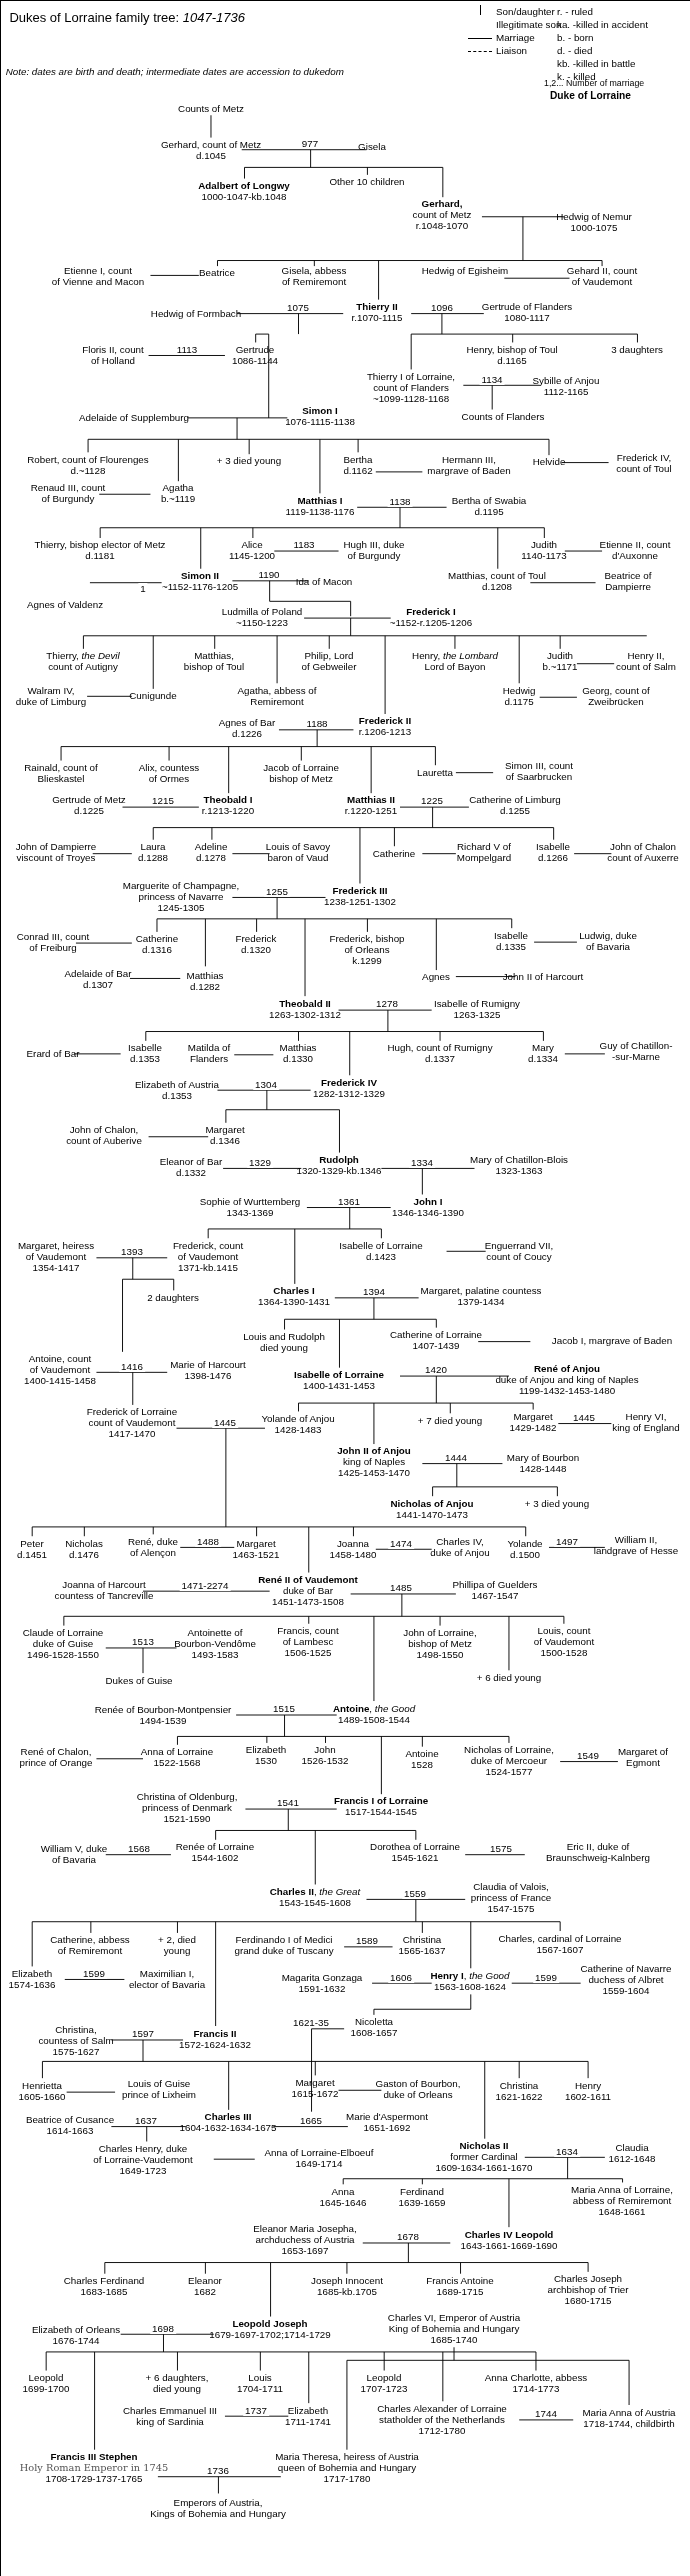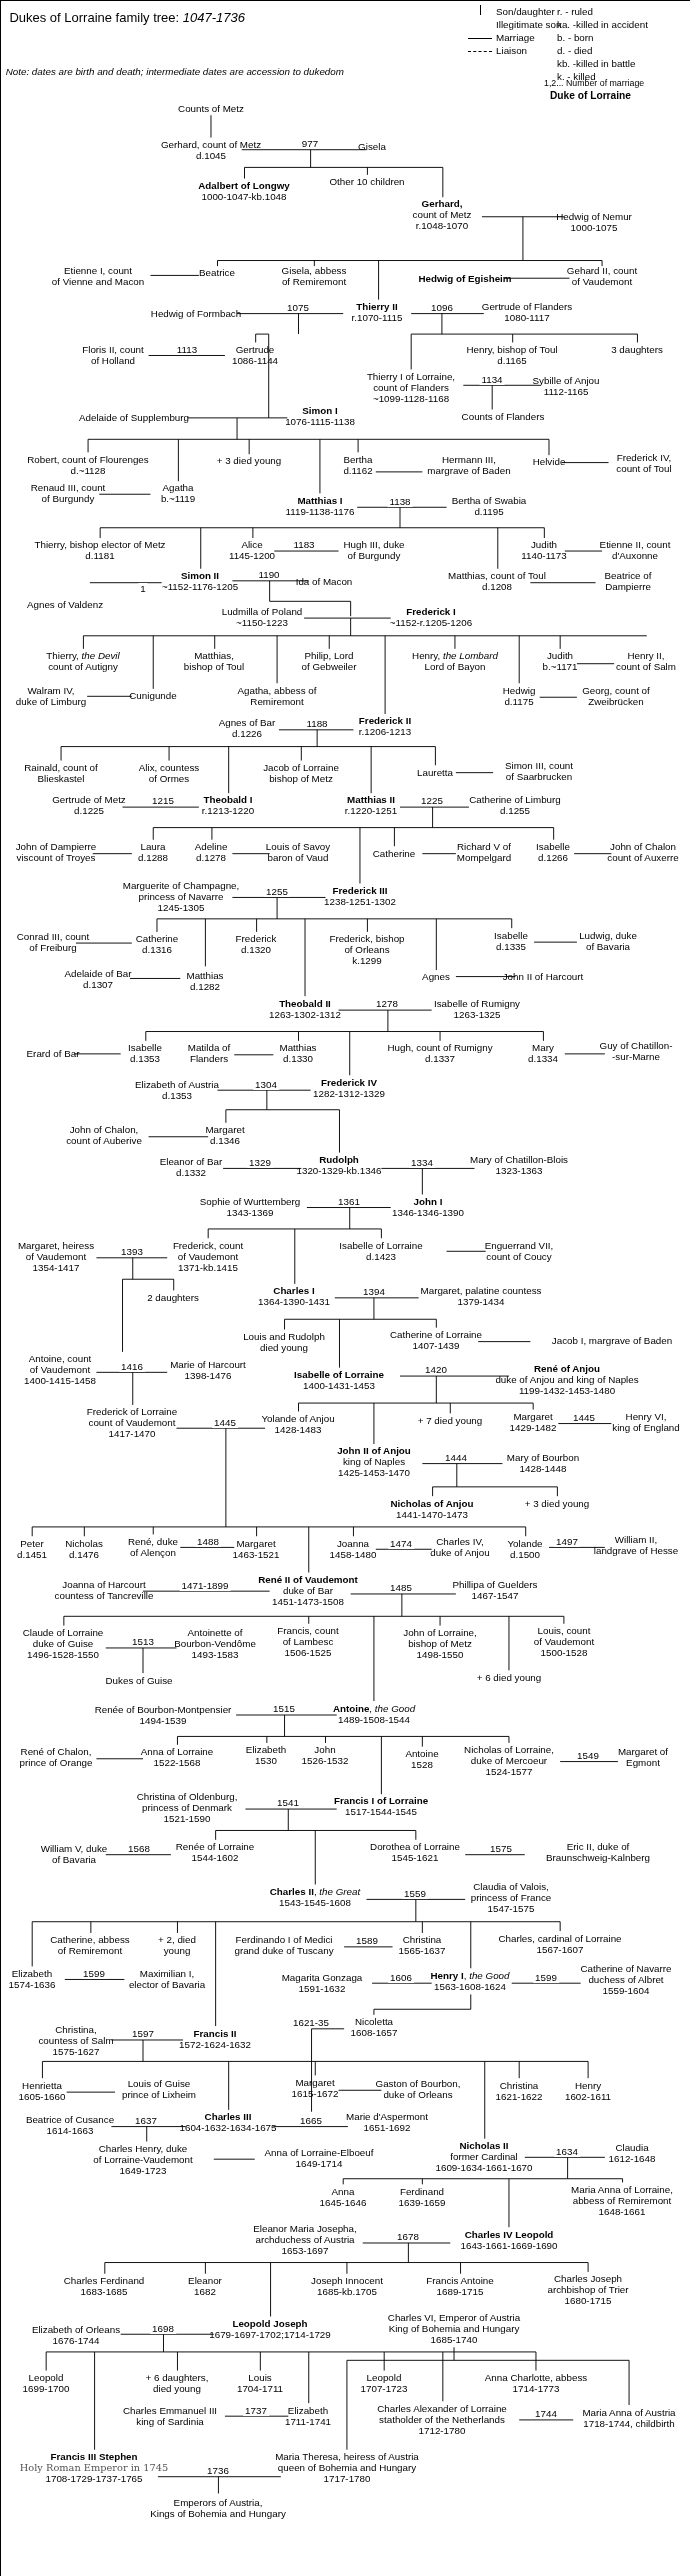--- a/index.html
+++ b/index.html
@@ -376,21 +376,21 @@
         <div><span>Etienne I, count</span></div>
         <div><span>of Vienne and Macon</span></div>
       </div>
       <div class="node" style="left: 216px; top: 266px;">
         <div><span>Beatrice</span></div>
       </div>
       <div class="node" style="left: 313px; top: 264px;">
         <div><span>Gisela, abbess</span></div>
         <div><span>of Remiremont</span></div>
       </div>
-      <div class="node" style="left: 464px; top: 272px; font-weight: bold;">
+      <div class="node" style="left: 464px; top: 264px;">
         <div><span>Hedwig of Egisheim</span></div>
       </div>
       <div class="node" style="left: 601px; top: 264px;">
         <div><span>Gehard II, count</span></div>
         <div><span>of Vaudemont</span></div>
       </div>
       <div class="node" style="left: 195px; top: 307px;">
         <div><span>Hedwig of Formbach</span></div>
       </div>
       <div class="node" style="left: 376px; top: 300px;">
@@ -1232,21 +1232,21 @@
       <div class="node ml" style="left: 131px; top: 1245px;">1393</div>
       <div class="node ml" style="left: 373px; top: 1285px;">1394</div>
       <div class="node ml" style="left: 131px; top: 1360px;">1416</div>
       <div class="node ml" style="left: 435px; top: 1363px;">1420</div>
       <div class="node ml" style="left: 224px; top: 1416px;">1445</div>
       <div class="node ml" style="left: 583px; top: 1411px;">1445</div>
       <div class="node ml" style="left: 455px; top: 1451px;">1444</div>
       <div class="node ml" style="left: 207px; top: 1535px;">1488</div>
       <div class="node ml" style="left: 400px; top: 1537px;">1474</div>
       <div class="node ml" style="left: 566px; top: 1535px;">1497</div>
-      <div class="node ml" style="left: 204px; top: 1579px;">1471-1899</div>
+      <div class="node ml" style="left: 204px; top: 1579px;">1471-2274</div>
       <div class="node ml" style="left: 400px; top: 1581px;">1485</div>
       <div class="node ml" style="left: 142px; top: 1635px;">1513</div>
       <div class="node ml" style="left: 283px; top: 1702px;">1515</div>
       <div class="node ml" style="left: 587px; top: 1749px;">1549</div>
       <div class="node ml" style="left: 287px; top: 1796px;">1541</div>
       <div class="node ml" style="left: 138px; top: 1842px;">1568</div>
       <div class="node ml" style="left: 500px; top: 1842px;">1575</div>
       <div class="node ml" style="left: 414px; top: 1887px;">1559</div>
       <div class="node ml" style="left: 366px; top: 1934px;">1589</div>
       <div class="node ml" style="left: 93px; top: 1967px;">1599</div>

